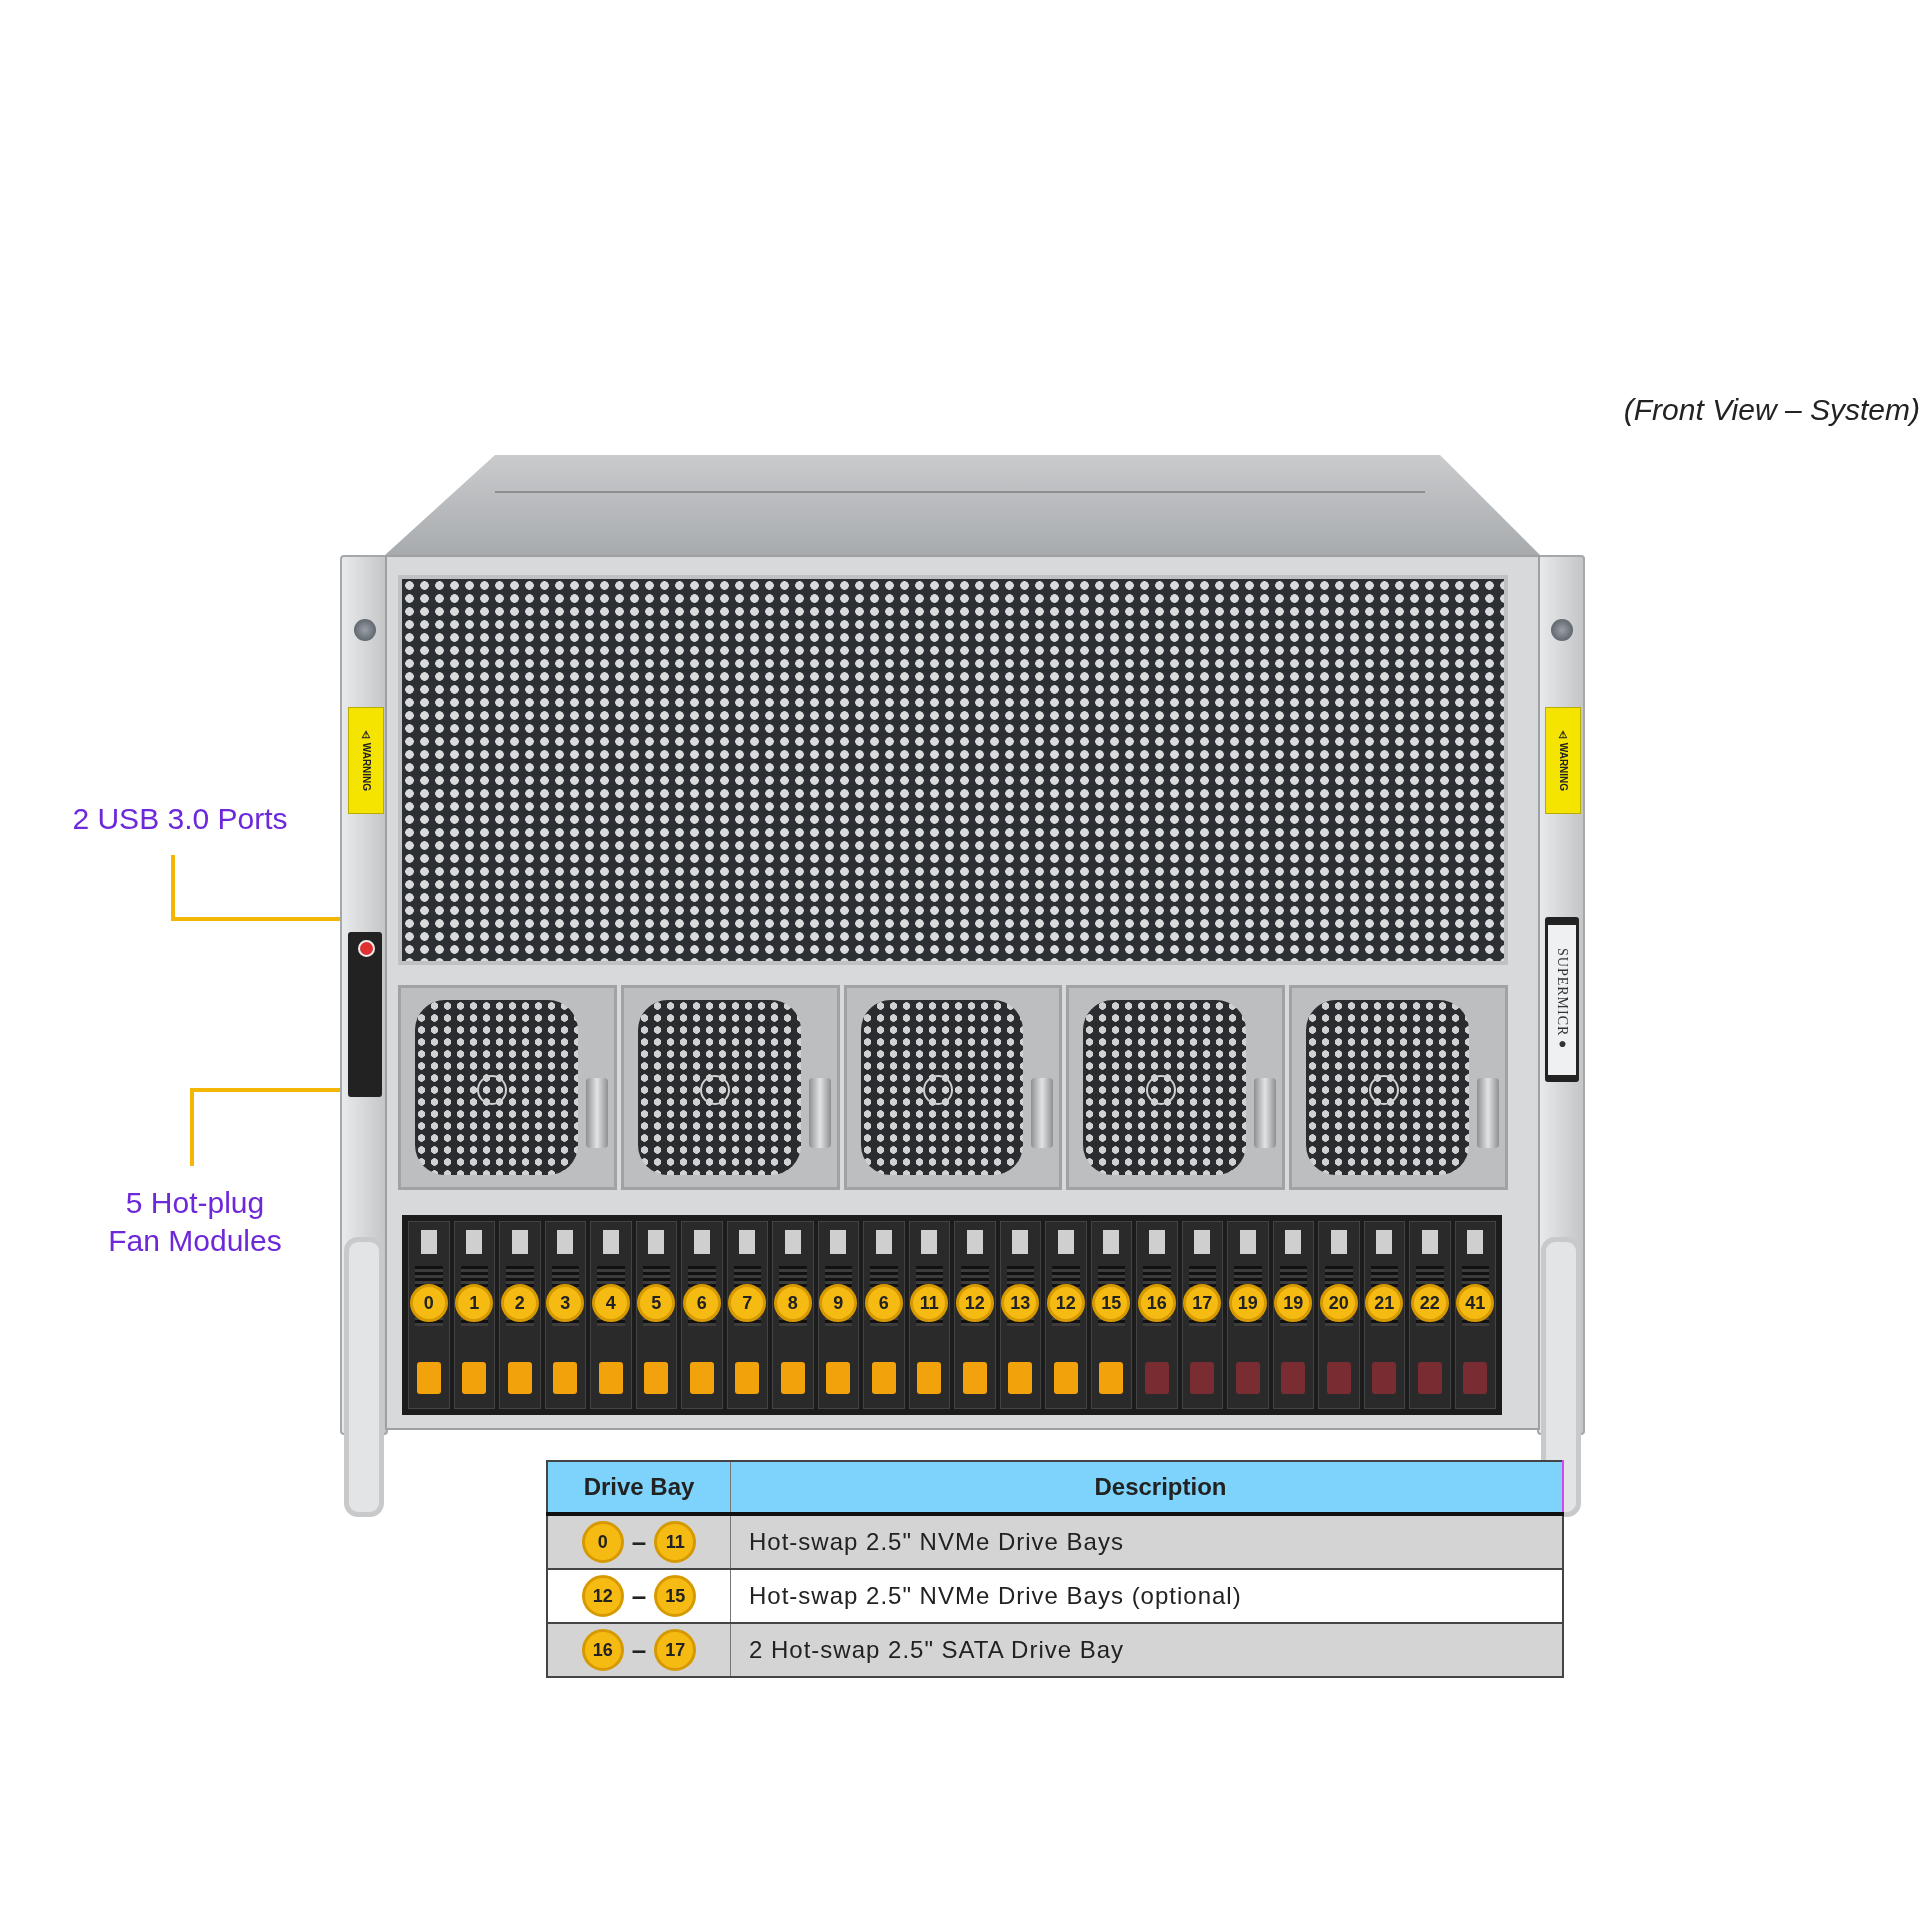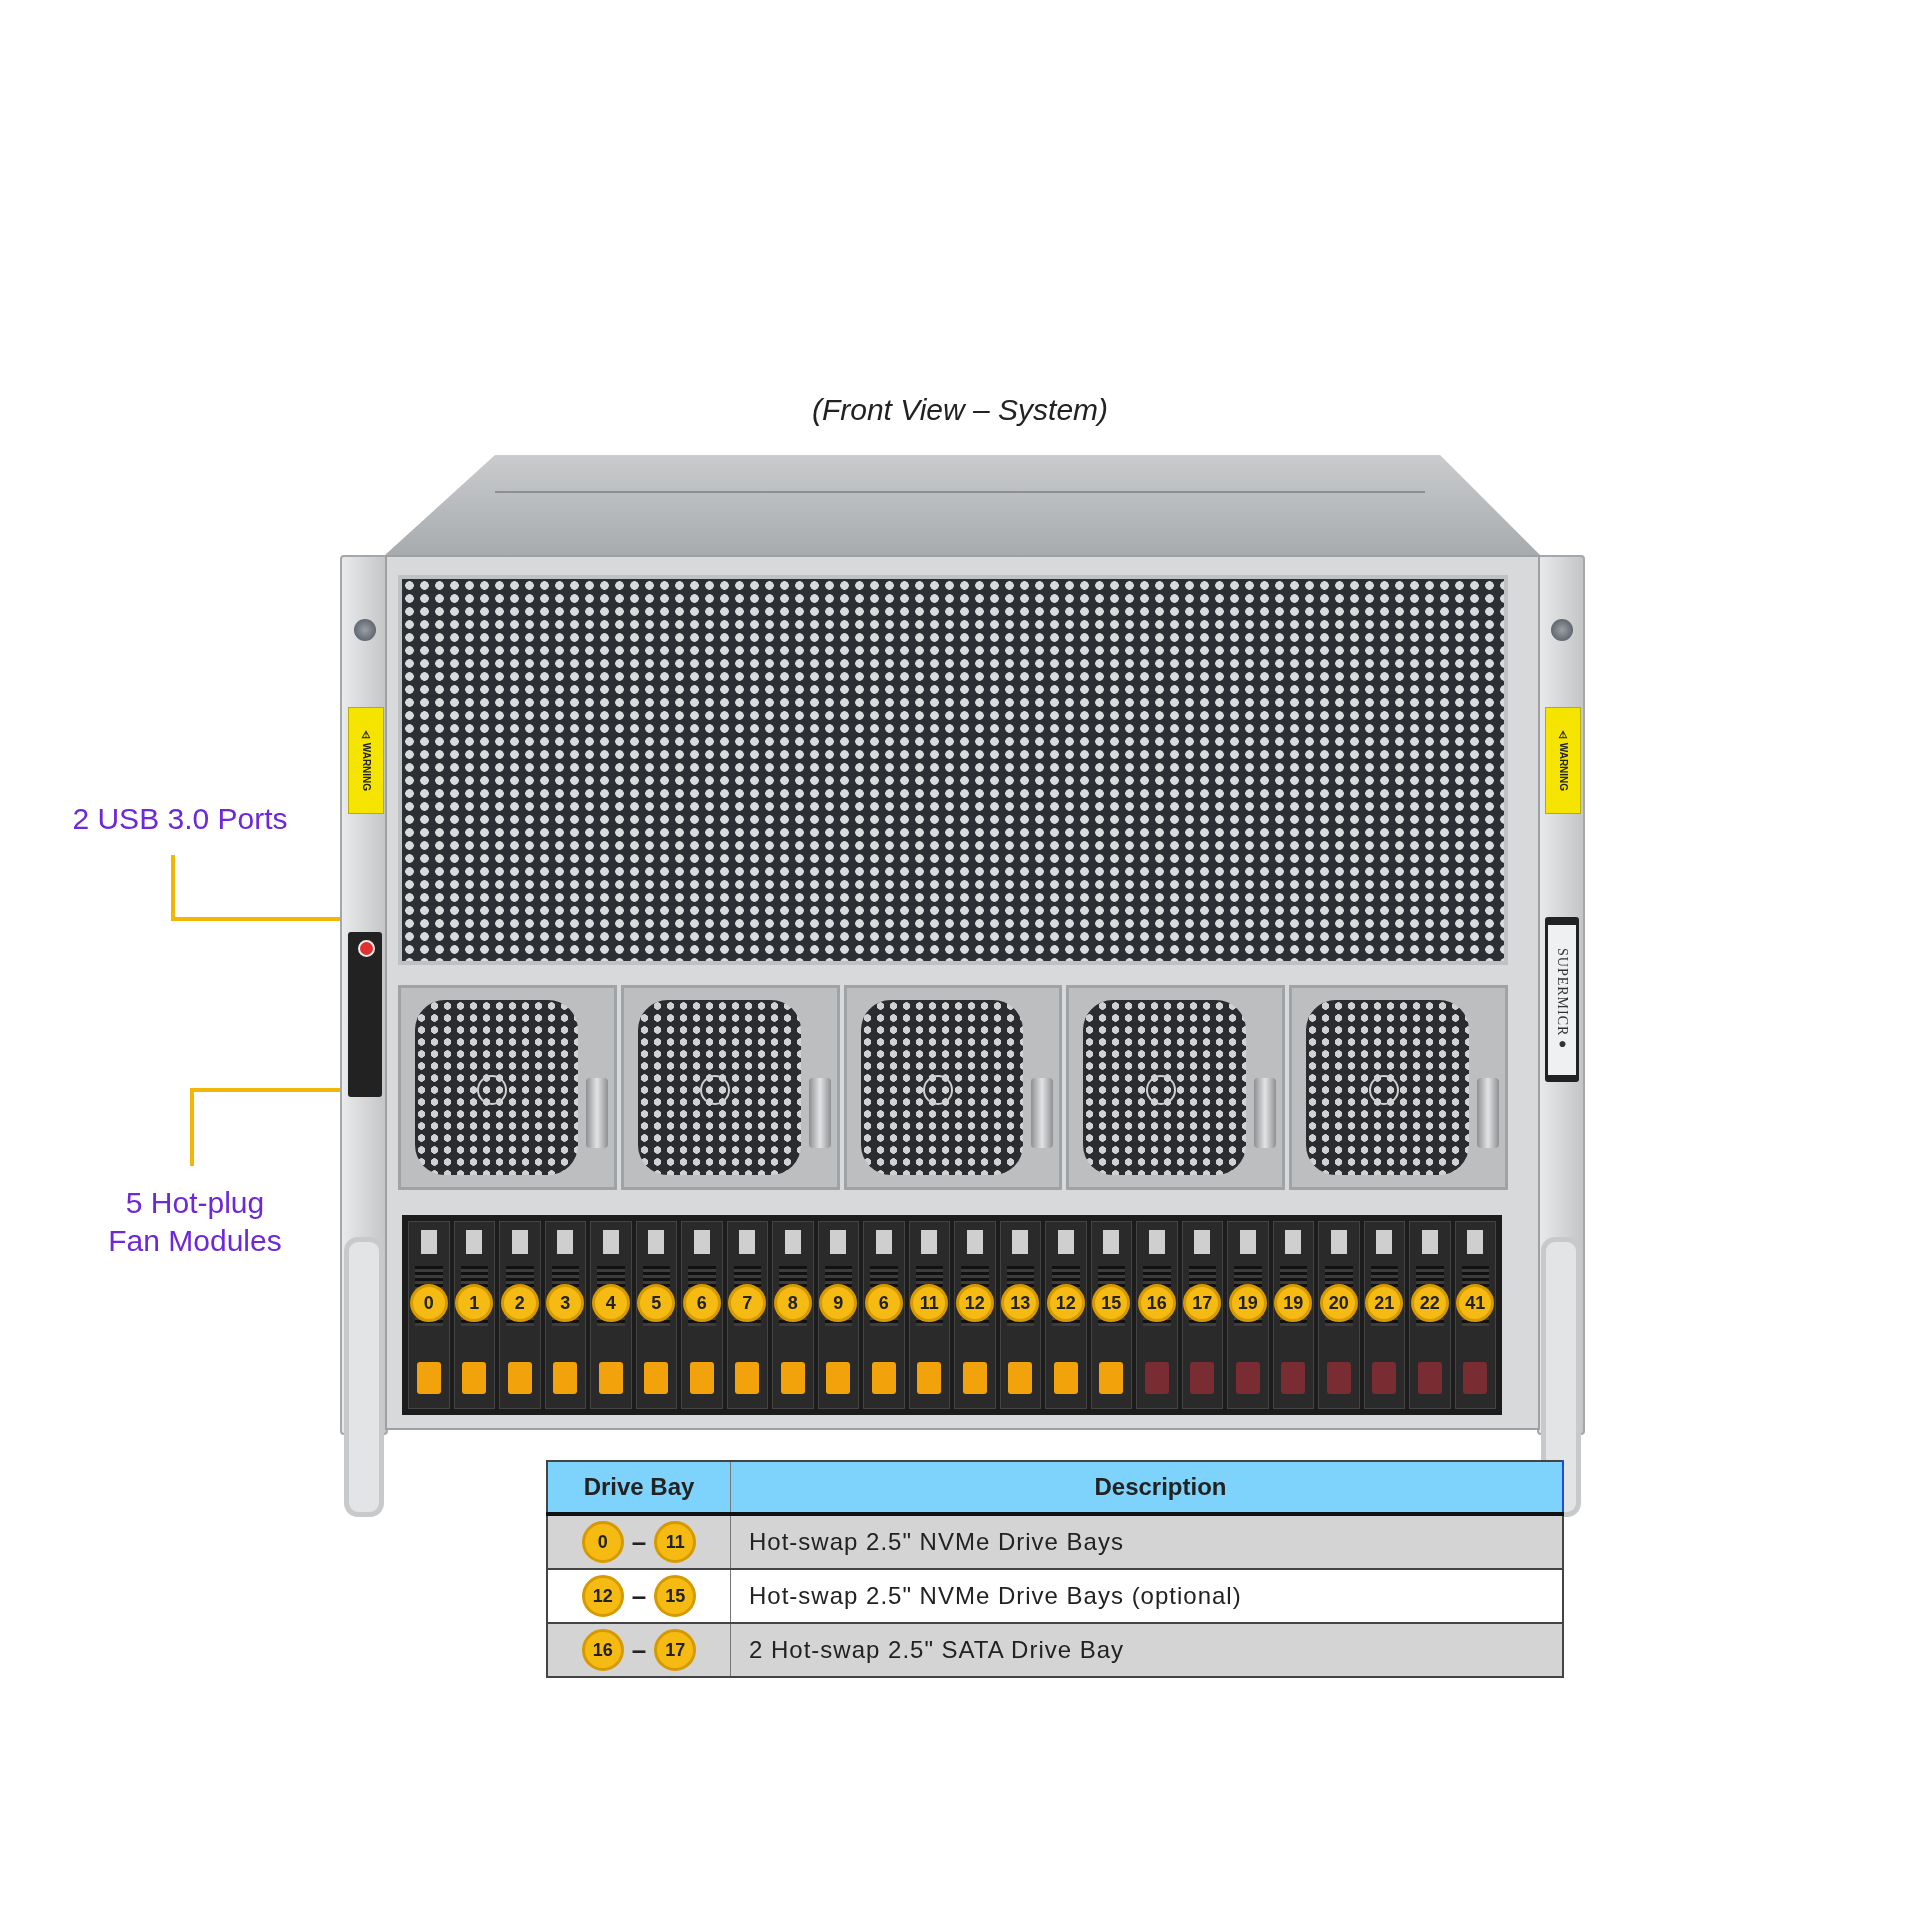--- a/index.html
+++ b/index.html
@@ -1,18 +1,18 @@
 <!DOCTYPE html>
 <html><head>
 <meta charset="utf-8">
 <style>
   html, body { margin:0; padding:0; background:#ffffff; }
   body { width:1920px; height:1920px; position:relative; overflow:hidden; font-family:"Liberation Sans", sans-serif; }
 
-  .caption { position:absolute; top:393px; left:0; width:1920px; text-align:center; font-size:30px; font-style:italic; color:#222; }
+  .caption { position:absolute; top:393px; left:0; width:1920px; text-align:right; font-size:30px; font-style:italic; color:#222; }
 
   
   .callout-label { position:absolute; font-size:30px; color:#6d28d9; text-align:center; line-height:38px; }
   .yline { position:absolute; background:#f2b705; }
 
   
   .chassis { position:absolute; left:340px; top:455px; width:1245px; height:980px; }
   .lid { position:absolute; left:45px; top:0; width:1155px; height:100px;
          background:linear-gradient(#c9cbcd,#a8abae); clip-path:polygon(110px 0, 1055px 0, 1155px 100px, 0 100px); }
   .lid-line { position:absolute; left:155px; top:36px; width:930px; height:2px; background:#8c8f92; }
@@ -50,21 +50,21 @@
   .latch.nvme { background:#f2a20b; }
   .latch.sata { background:#7a2c33; }
   .bay-badge { position:absolute; top:62px; left:50%; transform:translateX(-50%); width:38px; height:38px; border-radius:50%;
     background:#f5bb12; border:3px solid #d69a00; box-sizing:border-box; display:flex; align-items:center; justify-content:center;
     font-size:18px; font-weight:bold; color:#222; z-index:2; }
 
   
   .legend { position:absolute; left:546px; top:1460px; width:1018px; border-collapse:collapse; font-size:24px; color:#222; }
   .legend th { height:48px; font-weight:bold; background:#7dd3fc; border-bottom:4px solid #111; border-top:2px solid #444; }
   .legend th.c1 { width:180px; border-left:2px solid #444; border-right:1px solid #777; }
-  .legend th.c2 { border-right:2px solid #1d4ed8;padding-left:29px; }
+  .legend th.c2 { border-right:2px solid #d946ef;padding-left:29px; }
   .legend td { height:50px; border-bottom:2px solid #444; }
   .legend td.c1 { border-left:2px solid #444; border-right:1px solid #777; text-align:center; }
   .legend td.c2 { border-right:2px solid #444; padding-left:18px; letter-spacing:1px; }
   .legend tr.shade td { background:#d4d4d4; }
   .legend tr.plain td { background:#ffffff; }
   .range { display:inline-flex; align-items:center; gap:8px; }
   .tbadge { width:42px; height:42px; border-radius:50%; background:#f5bb12; border:3px solid #d69a00; box-sizing:border-box; display:inline-flex; align-items:center; justify-content:center; font-size:18px; font-weight:bold; color:#222; }
   .dash { font-size:26px; font-weight:bold; }
 </style>
 </head>

